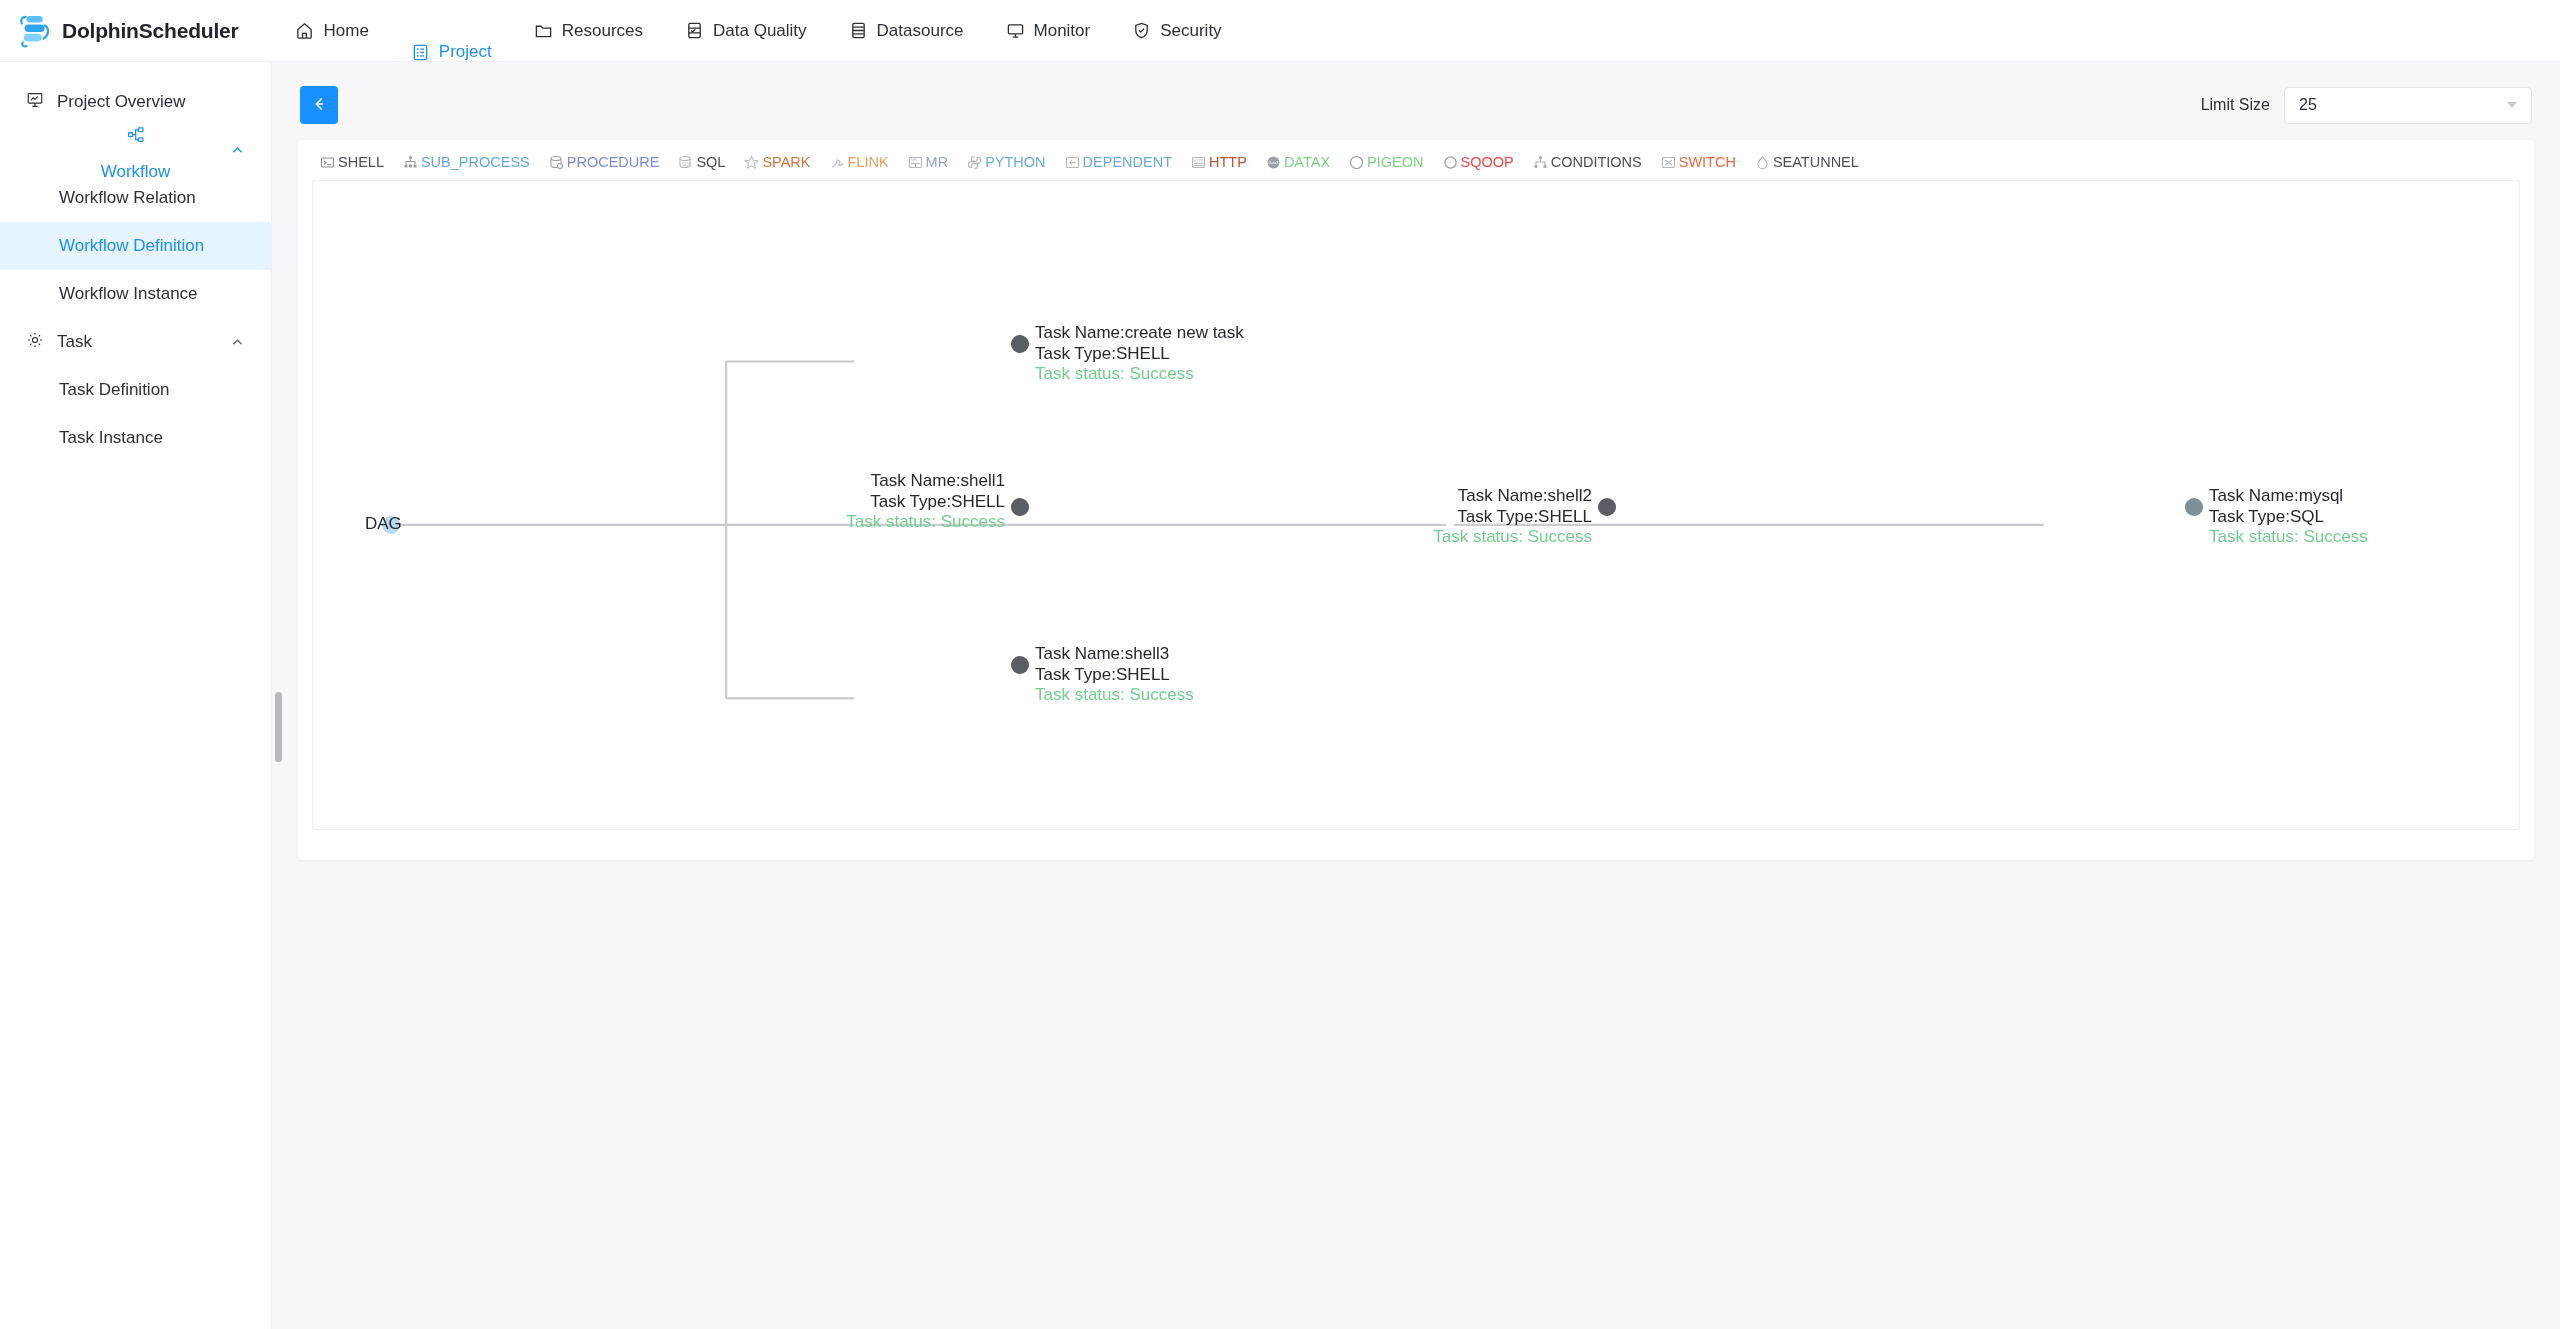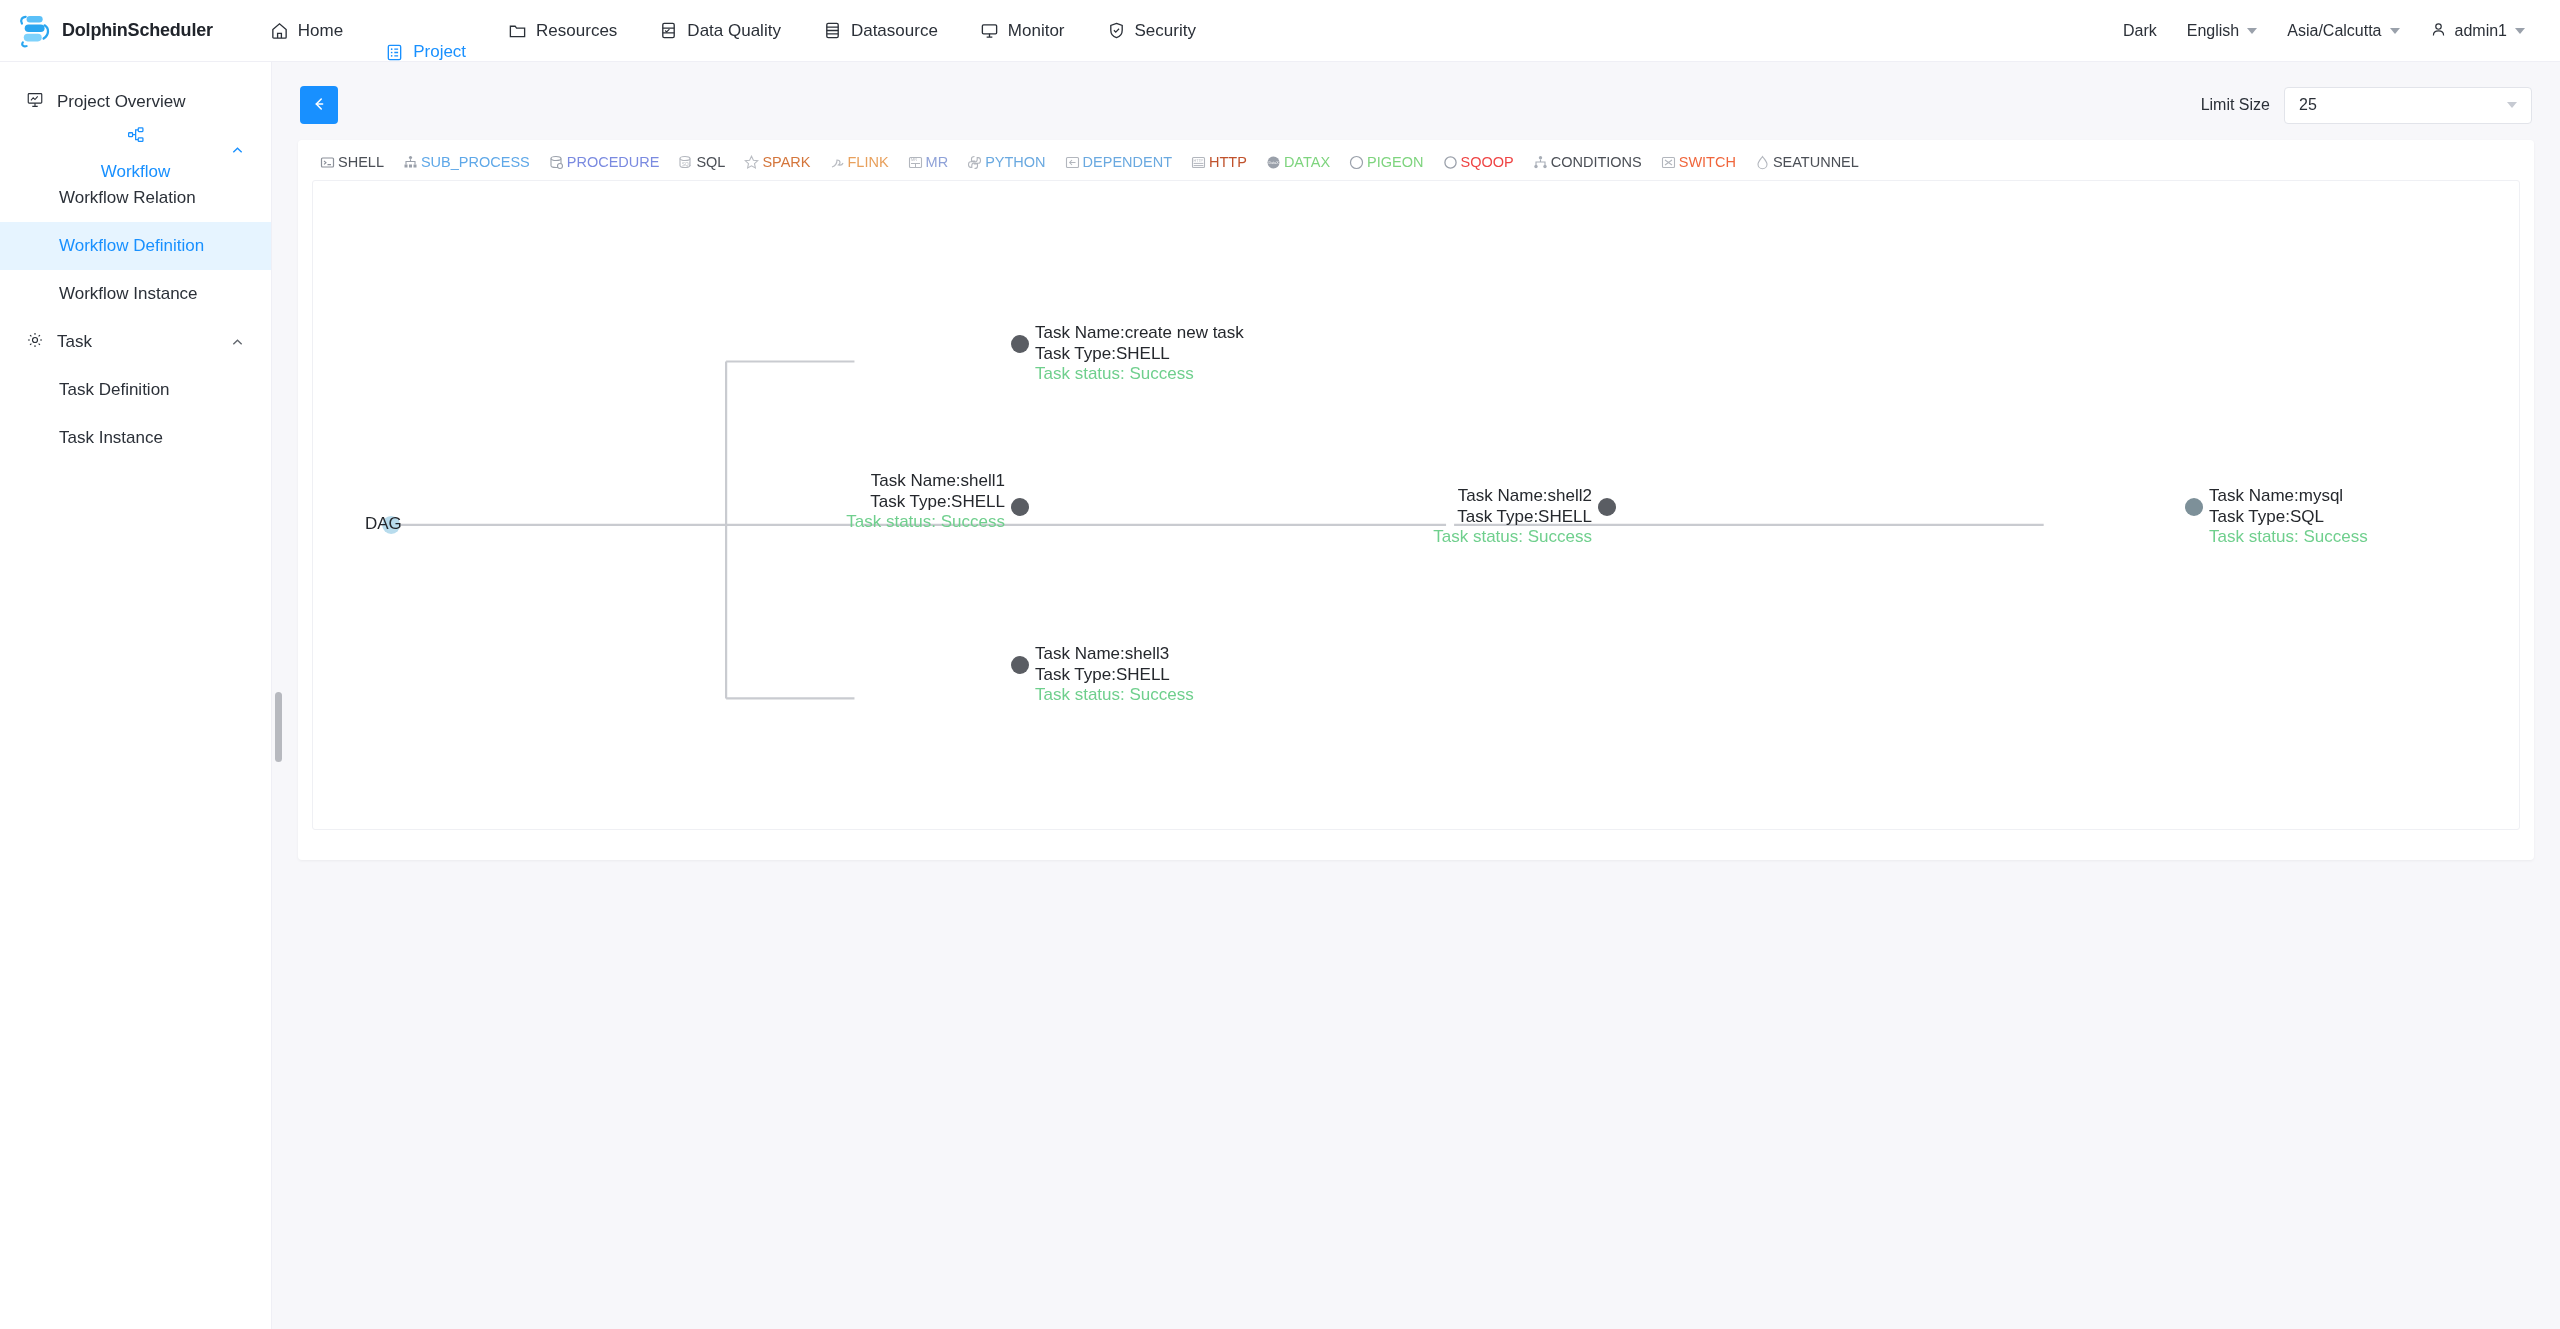--- a/index.html
+++ b/index.html
@@ -20,21 +20,21 @@
     border-bottom: 1px solid #efeff5;
     position: relative;
   }
   .brand {
     display: flex; align-items: center;
     padding-left: 18px; padding-right: 12px;
     gap: 6px;
   }
   .brand-logo { width: 38px; height: 34px; display: block; }
   .brand-name {
-    font-size: 18px; font-weight: 700; letter-spacing: -0.2px;
+    font-size: 21px; font-weight: 700; letter-spacing: -0.2px;
     color: #20242b; white-space: nowrap;
   }
   .nav {
     display: flex; align-items: center; gap: 0px; margin-left: 24px;
   }
   .nav-item {
     display: flex; align-items: center; gap: 9px;
     padding: 0 21px; height: 62px;
     font-size: 17px; color: #2b3038;
     cursor: pointer; white-space: nowrap;
@@ -244,43 +244,20 @@
       <span>
         <svg width="19" height="19" viewBox="0 0 20 20" fill="none" stroke="#2b3038" stroke-width="1.4">
           <path d="M10 2.5l6 2.2v5c0 4-2.6 6.8-6 7.8-3.4-1-6-3.8-6-7.8v-5z"></path>
           <path d="M7.3 9.8l1.9 1.9 3.5-3.6" stroke-width="1.3"></path>
         </svg>
       </span>
       <span>Security</span>
     </div>
   </div>
 
-  <div class="topbar-right">
-    <div class="tb-r-item">
-      <span>Dark</span>
-    </div>
-    <div class="tb-r-item">
-      <span>English</span>
-      <span class="caret"></span>
-    </div>
-    <div class="tb-r-item">
-      <span>Asia/Calcutta</span>
-      <span class="caret"></span>
-    </div>
-    <div class="tb-r-item">
-      <span>
-        <svg width="17" height="17" viewBox="0 0 20 20" fill="none" stroke="#2b3038" stroke-width="1.4">
-          <circle cx="10" cy="6.5" r="3.2"></circle>
-          <path d="M4 17c0-3.4 2.7-5.3 6-5.3s6 1.9 6 5.3"></path>
-        </svg>
-      </span>
-      <span>admin1</span>
-      <span class="caret"></span>
-    </div>
-  </div>
 </div>
 
 <div class="body-wrap">
 
   <div class="sidebar">
 
     <div class="side-item">
       <span>
         <svg width="18" height="18" viewBox="0 0 20 20" fill="none" stroke="#2b3038" stroke-width="1.3">
           <rect x="2.5" y="3" width="15" height="10.5" rx="1"></rect>

